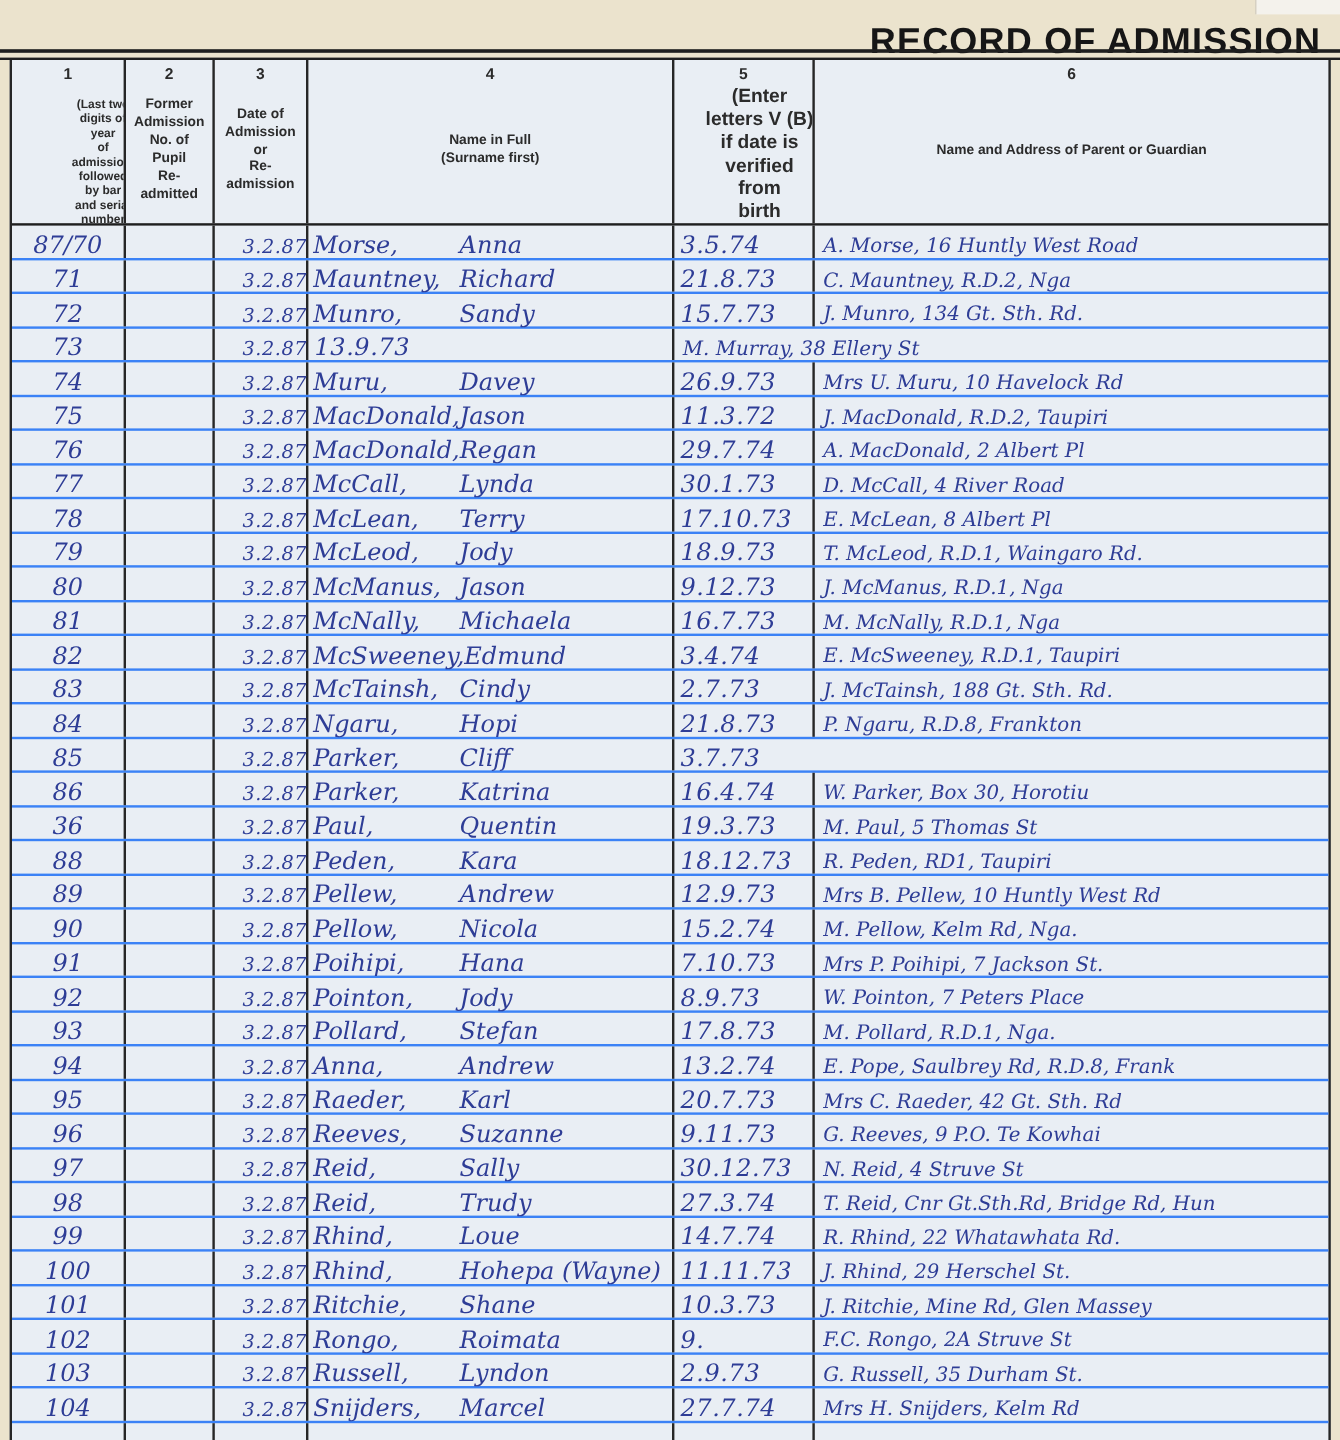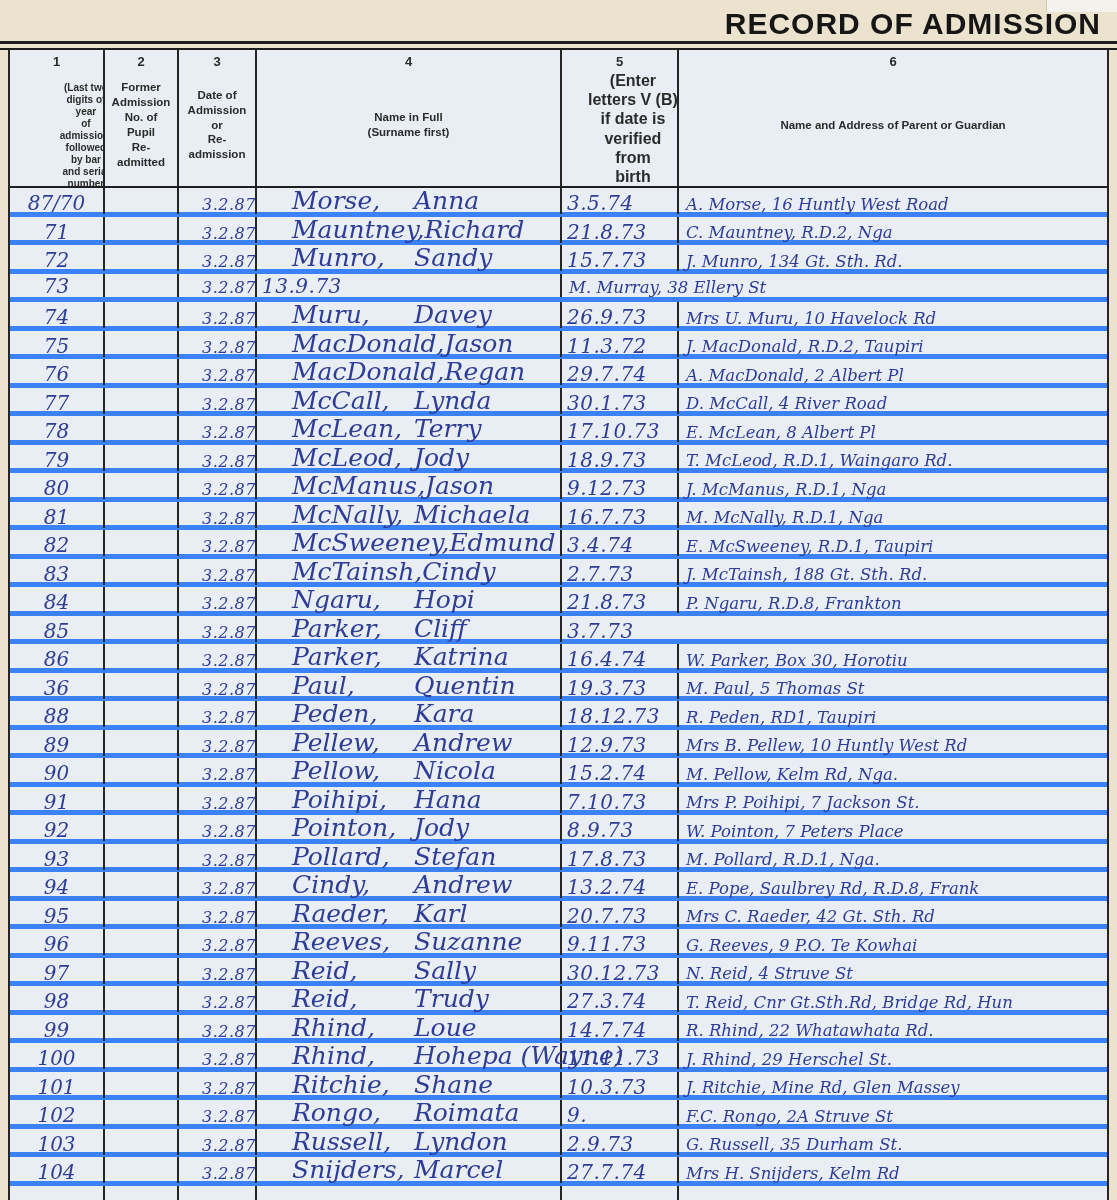--- a/index.html
+++ b/index.html
@@ -8,21 +8,21 @@
     width:1117px;height:1200px;
     background:#ebe3cd;
     overflow:hidden;
     font-family:"Liberation Sans", sans-serif;
   }
   .scan-corner{
     position:absolute;top:0;right:0;width:70px;height:12px;
     background:#f4f2ec;border-left:1px solid #cfc9b8;
   }
   .page-title{
-    position:absolute;top:7px;right:16px;
+    position:absolute;top:18px;right:16px;
     font-size:30px;font-weight:bold;letter-spacing:1px;
     color:#161616;
   }
   .double-rule{
     position:absolute;top:41px;left:0;width:1117px;height:4px;
     border-top:3px solid #1e1e1e;border-bottom:2px solid #1e1e1e;
   }
   .admission-table{
     position:absolute;left:8px;top:50px;width:1101px;height:1150px;
     background:#e9eef4;
@@ -52,40 +52,40 @@
     font-size:11.5px;font-weight:bold;line-height:1.3;
   }
   .hsub{
     white-space:pre-line;text-align:center;
     font-size:10px;font-weight:bold;line-height:1.2;margin-top:14px;
   }
   .hcell.c5 .hsub{font-size:16px;margin-top:3px;}
   .tbody{display:block;}
   .row{
     height:28.5px;box-sizing:border-box;
-    border-bottom:5px solid #3b82f6;
+    border-bottom:2px solid #3b82f6;
   }
   .cell{
     border-right:2px solid #262626;
     box-sizing:border-box;
     display:flex;align-items:flex-end;
     padding-bottom:1px;
     overflow:visible;white-space:nowrap;
   }
   .cell:last-child{border-right:none;}
   .hw{
     font-family:"DejaVu Serif", serif;
     font-style:italic;
     color:#2e3d96;
     line-height:1;
   }
   .cell.c1{justify-content:center;font-size:20px;}
   .cell.c2{font-size:16px;}
   .cell.c3{font-size:16px;padding-left:7px;letter-spacing:0.5px;margin-left:16px;}
-  .cell.c4{font-size:25px;padding-left:4px;margin-left:31px;}
+  .cell.c4{font-size:20px;padding-left:4px;}
   .cell.c4 .surname{display:inline-block;min-width:122px;}
   .cell.c5{font-size:20px;padding-left:5px;letter-spacing:0.5px;}
   .cell.c6{font-size:16.5px;padding-left:7px;font-style:italic;}
 </style>
 </head>
 <body>
 
 <div class="page">
 
   <div class="scan-corner"></div>
@@ -442,21 +442,21 @@
     </div>
     <div class="cell c5 hw">17.8.73</div>
     <div class="cell c6 hw">M. Pollard, R.D.1, Nga.</div>
   </div>
 
   <div class="row cols">
     <div class="cell c1 hw">94</div>
     <div class="cell c2 hw"></div>
     <div class="cell c3 hw">3.2.87</div>
     <div class="cell c4 hw">
-      <span class="surname">Cindy,</span>
+      <span class="surname">Anna,</span>
       <span class="given">Andrew</span>
     </div>
     <div class="cell c5 hw">13.2.74</div>
     <div class="cell c6 hw">E. Pope, Saulbrey Rd, R.D.8, Frank</div>
   </div>
 
   <div class="row cols">
     <div class="cell c1 hw">95</div>
     <div class="cell c2 hw"></div>
     <div class="cell c3 hw">3.2.87</div>

